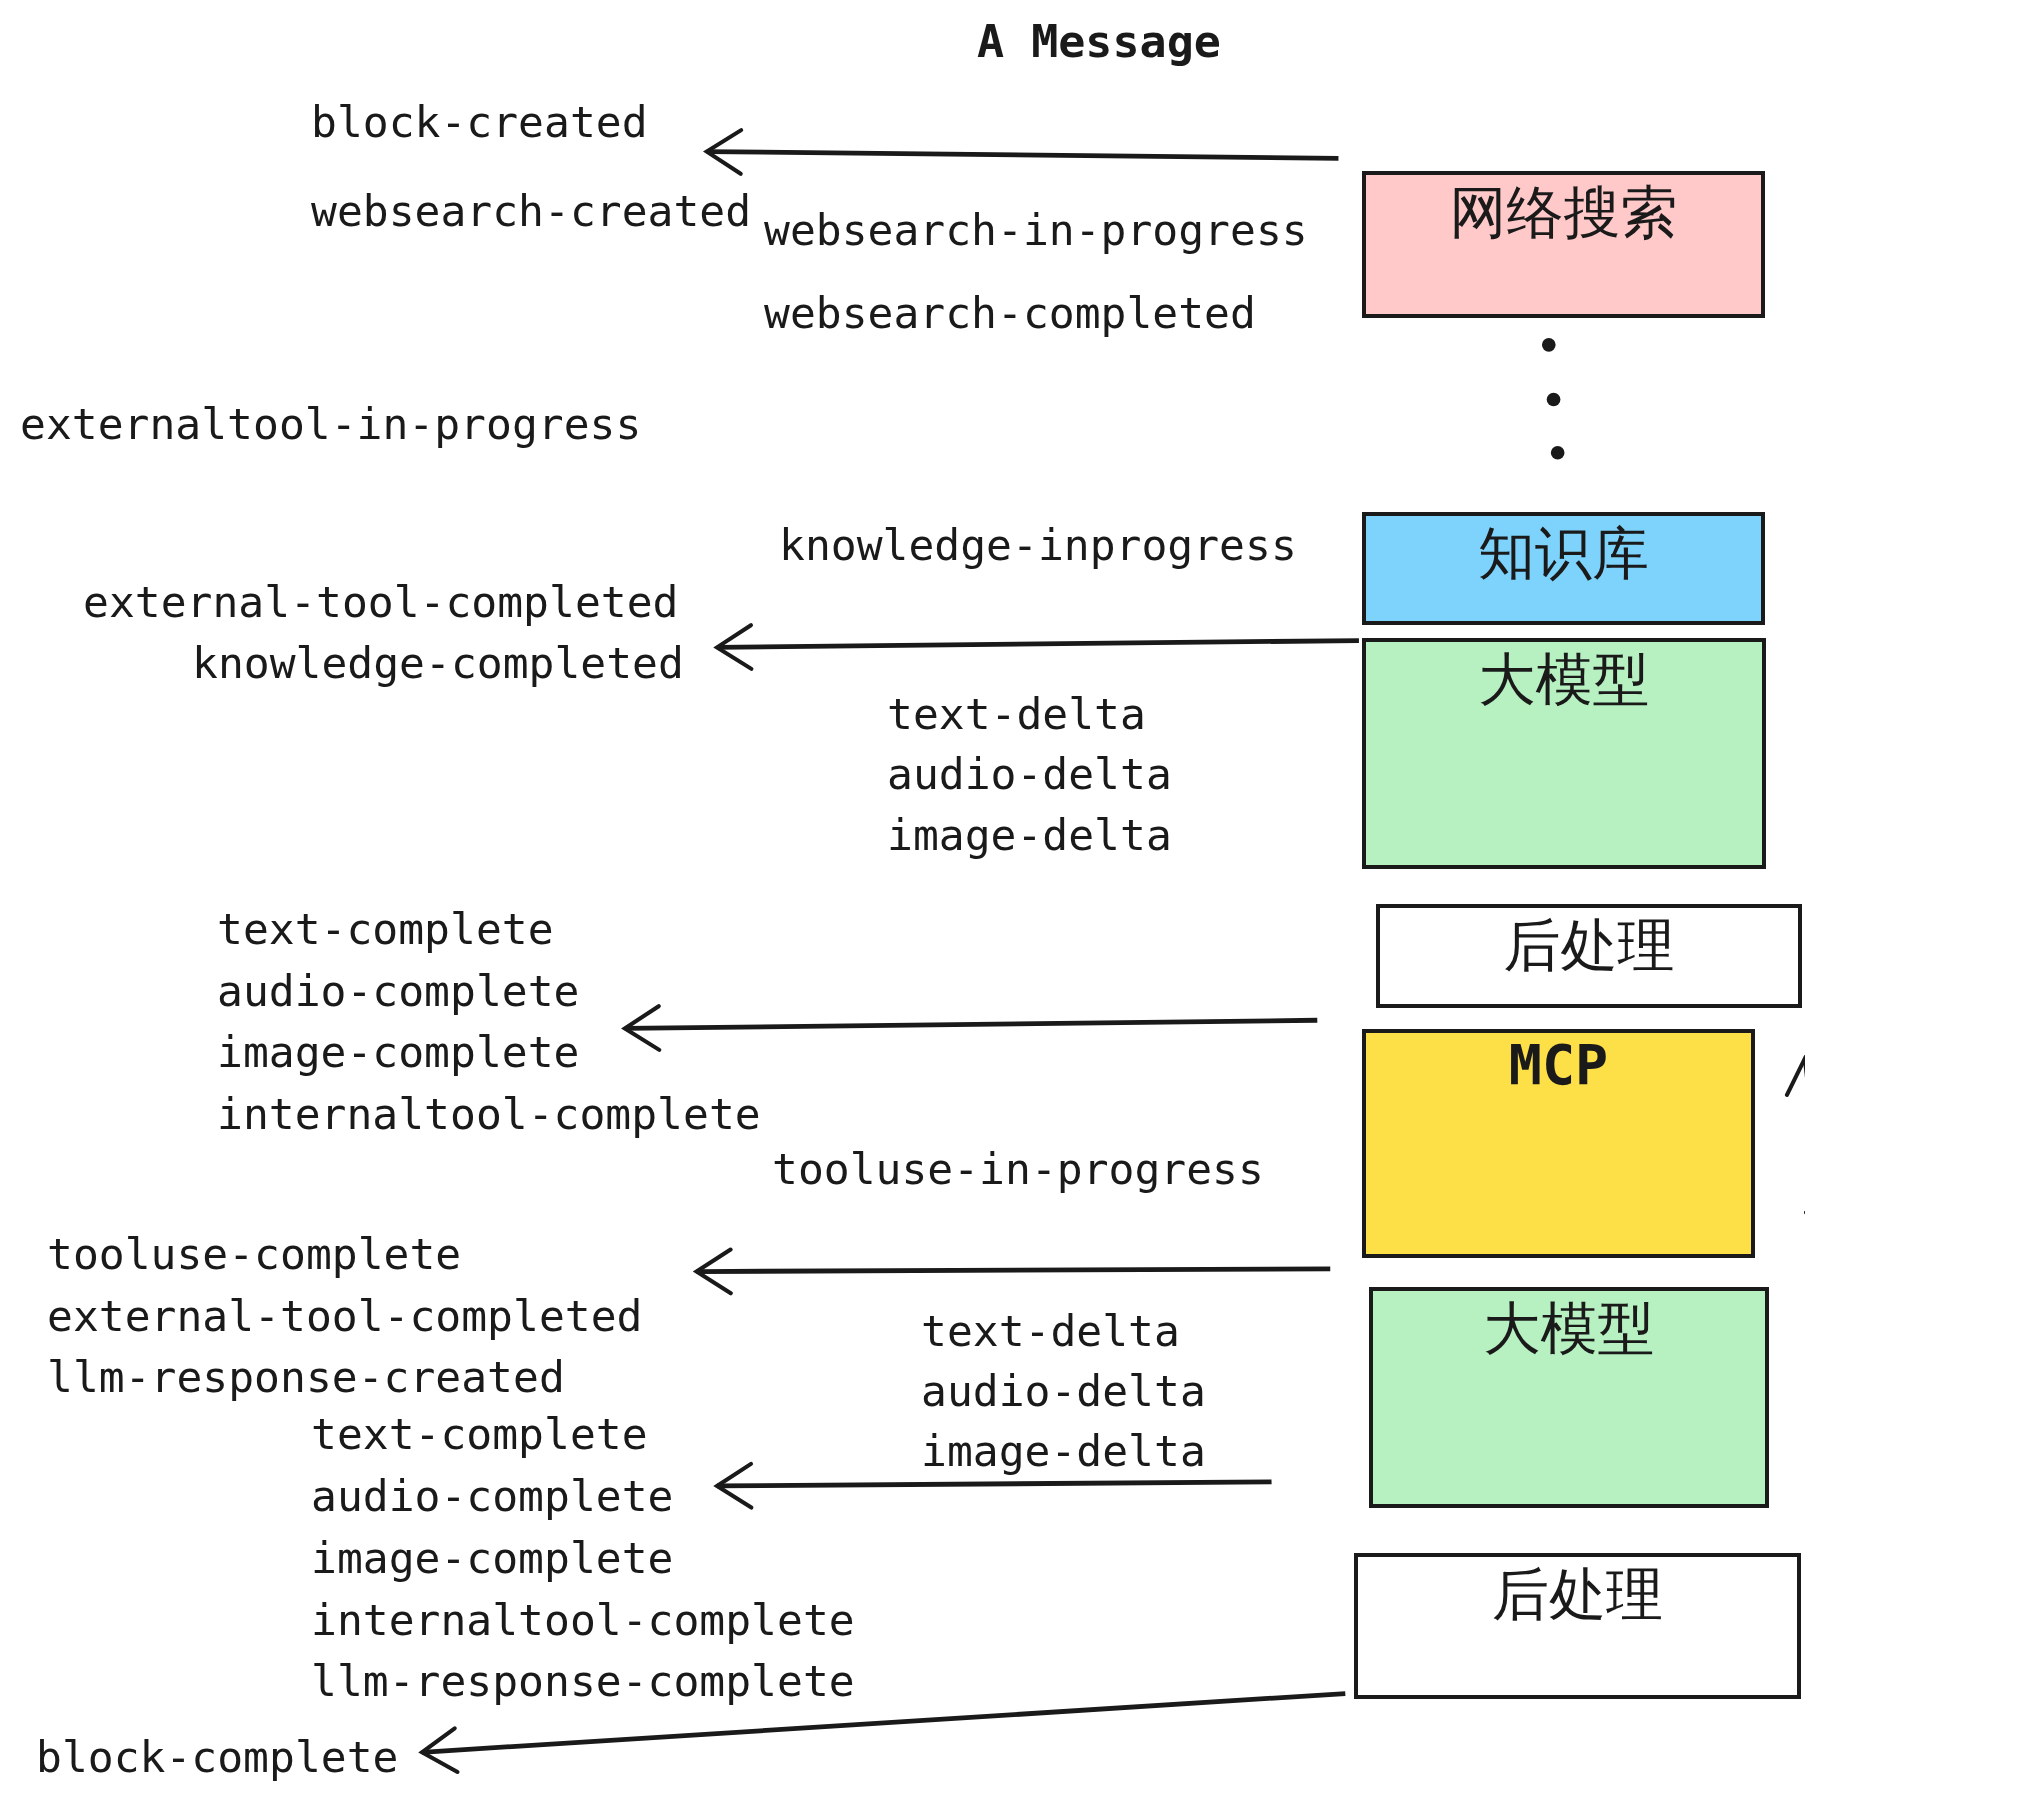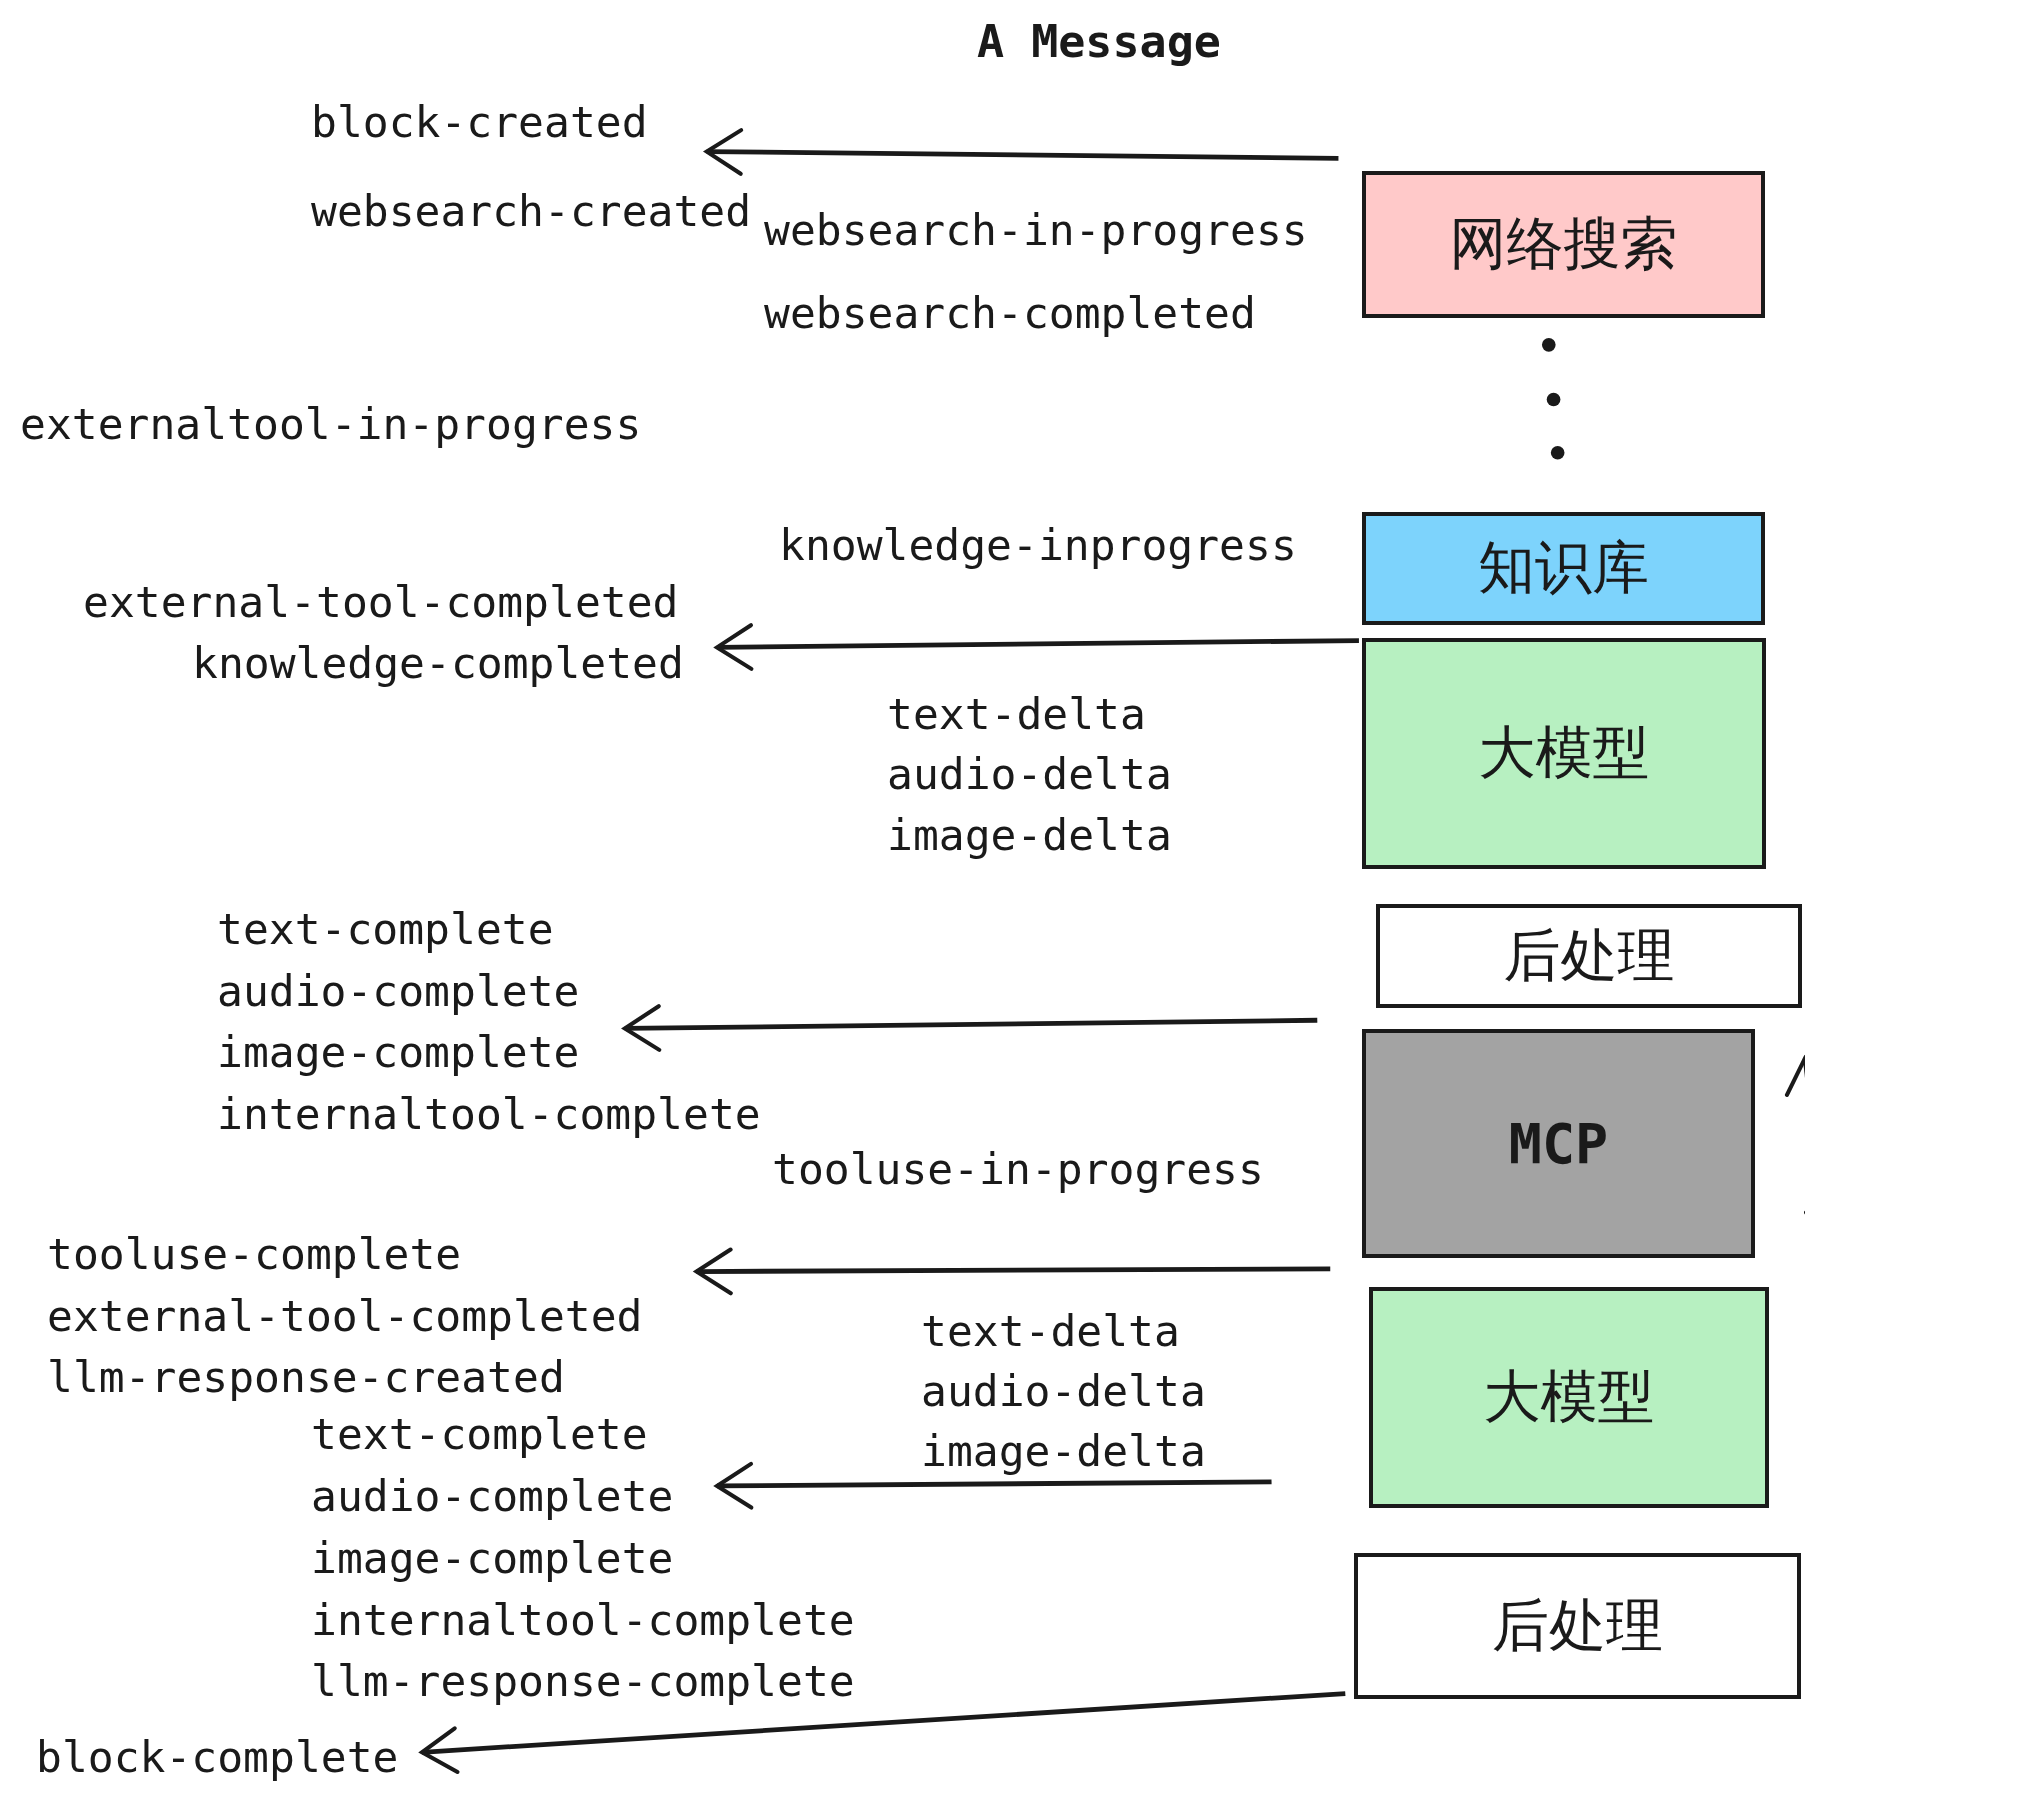--- a/index.html
+++ b/index.html
@@ -24,21 +24,20 @@
     font-size: 43px;
     line-height: 1;
     white-space: nowrap;
     letter-spacing: 0px;
   }
   .box {
     position: absolute;
     border: 4.1px solid #1a1a1a;
     box-sizing: border-box;
     display: flex;
-    align-items: center;
     justify-content: center;
     font-family: "DejaVu Sans", "Liberation Sans", sans-serif;
     font-size: 57px;
     background: #ffffff;
   }
   .box .mcp-label {
     font-family: "DejaVu Sans Mono", "Liberation Mono", monospace;
     font-size: 55px;
     font-weight: bold;
   }
@@ -97,21 +96,21 @@
   </div>
   <div class="box" style="left: 1362px; top: 512px; width: 403px; height: 113px; background: #7dd3fc;">
     <span>知识库</span>
   </div>
   <div class="box" style="left: 1362px; top: 638px; width: 404px; height: 231px; background: rgb(183, 240, 193);">
     <span>大模型</span>
   </div>
   <div class="box" style="left: 1376px; top: 904px; width: 426px; height: 104px; background: rgb(255, 255, 255);">
     <span>后处理</span>
   </div>
-  <div class="box" style="left: 1362px; top: 1029px; width: 393px; height: 229px; background: #a3a3a3;">
+  <div class="box" style="left: 1362px; top: 1029px; width: 393px; height: 229px; background: #fde047;">
     <span class="mcp-label">MCP</span>
   </div>
   <div class="box" style="left: 1369px; top: 1287px; width: 400px; height: 221px; background: rgb(183, 240, 193);">
     <span>大模型</span>
   </div>
   <div class="box" style="left: 1354px; top: 1553px; width: 447px; height: 146px; background: rgb(255, 255, 255);">
     <span>后处理</span>
   </div>
 
   <div class="side-label" style="left:1822px; top:338px;">外部工具</div>

